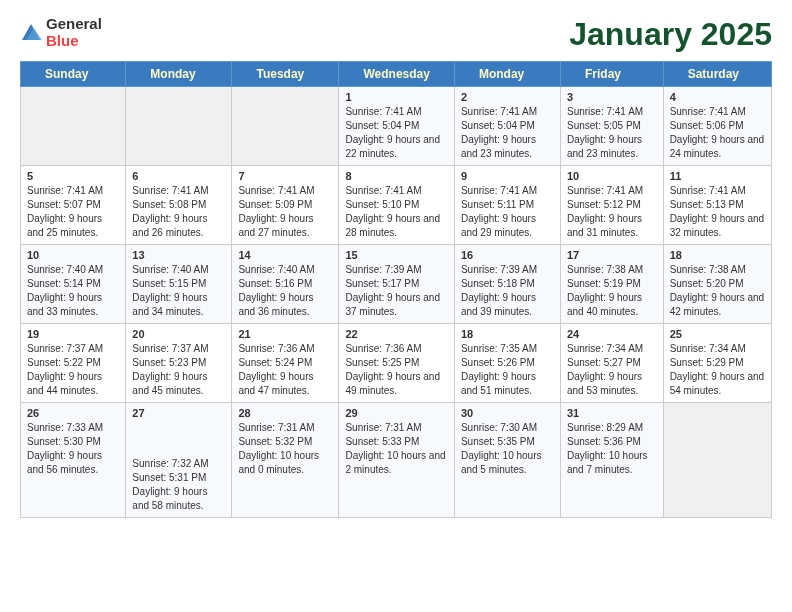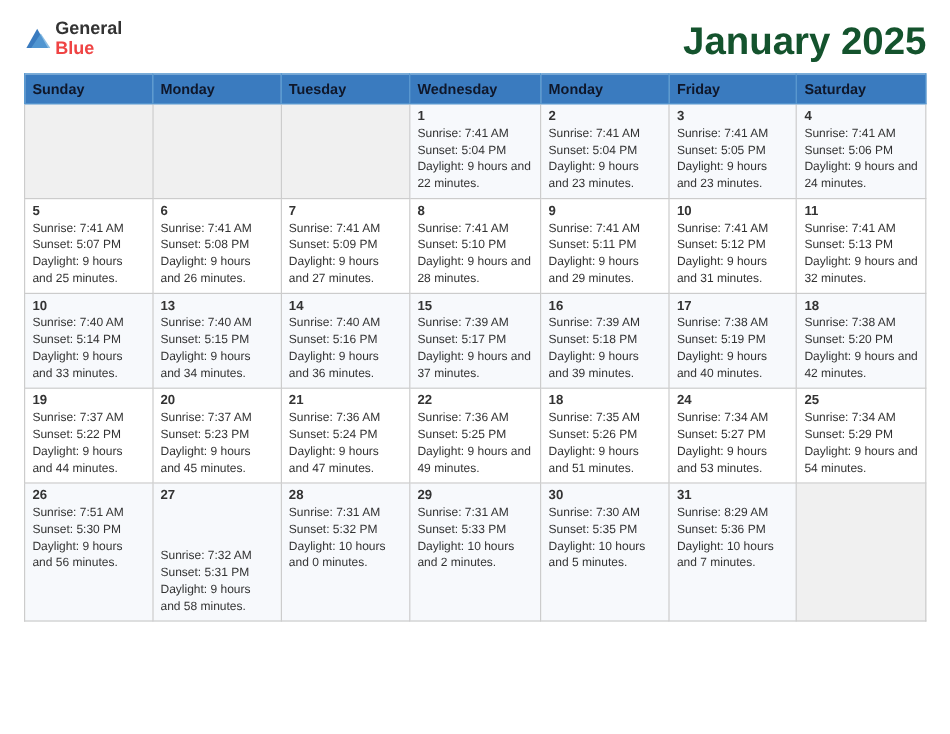--- a/index.html
+++ b/index.html
@@ -57,24 +57,24 @@
       margin-top: 2px;
     }
     .calendar {
       width: 100%;
       border-collapse: collapse;
       margin-top: 8px;
       border: 1px solid #ccc;
     }
     .calendar th {
       background-color: #3a7bbf;
-      color: #0f172a;
+      color: #fef9c3;
       font-size: 12px;
       font-weight: bold;
-      padding: 5px 6px;
+      padding: 5px 24px;
       text-align: left;
       border: 1px solid #5a9ad0;
       margin-top: 23px;
     }
     .calendar td {
       vertical-align: top;
       padding: 4px 6px;
       border: 1px solid #ccc;
       width: 113px;
       min-height: 80px;
@@ -293,21 +293,21 @@
           <td>
             <span class="day-number">25</span>
             <div class="day-info" style="white-space: pre-line;">Sunrise: 7:34 AM
 Sunset: 5:29 PM
 Daylight: 9 hours and 54 minutes.</div>
           </td>
         </tr>
         <tr>
           <td>
             <span class="day-number">26</span>
-            <div class="day-info" style="white-space: pre-line;">Sunrise: 7:51 AM
+            <div class="day-info" style="white-space: pre-line;">Sunrise: 7:33 AM
 Sunset: 5:30 PM
 Daylight: 9 hours and 56 minutes.</div>
           </td>
           <td>
             <span class="day-number">27</span>
             <div class="day-info" style="white-space: pre-line; margin-top: 38px;">Sunrise: 7:32 AM
 Sunset: 5:31 PM
 Daylight: 9 hours and 58 minutes.</div>
           </td>
           <td>

